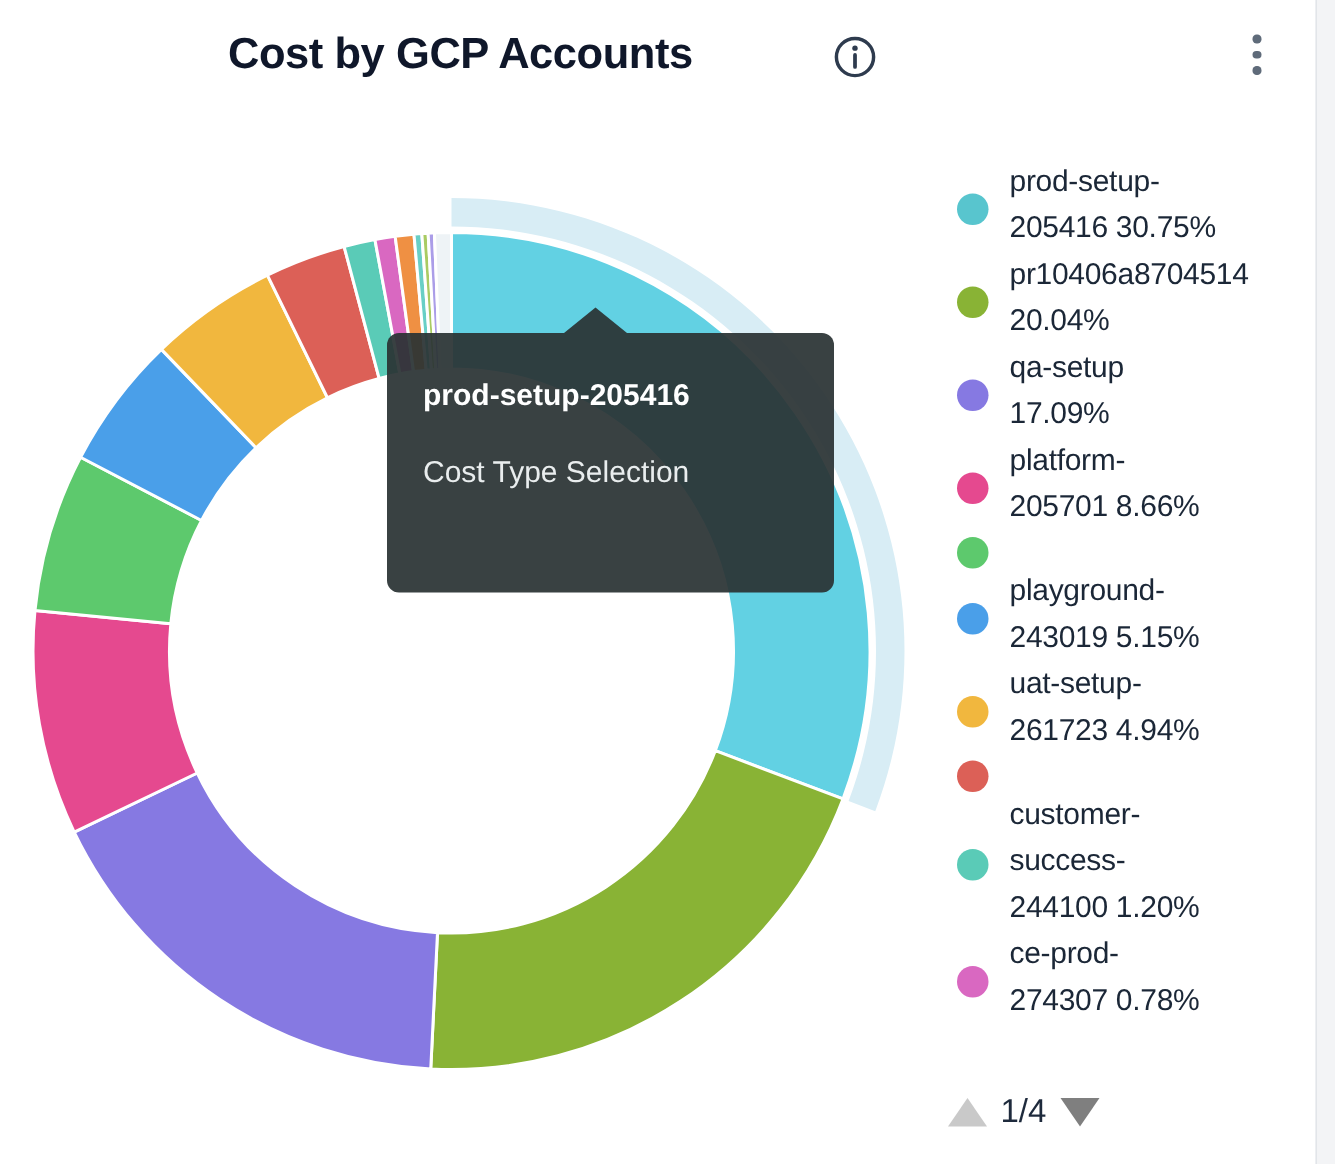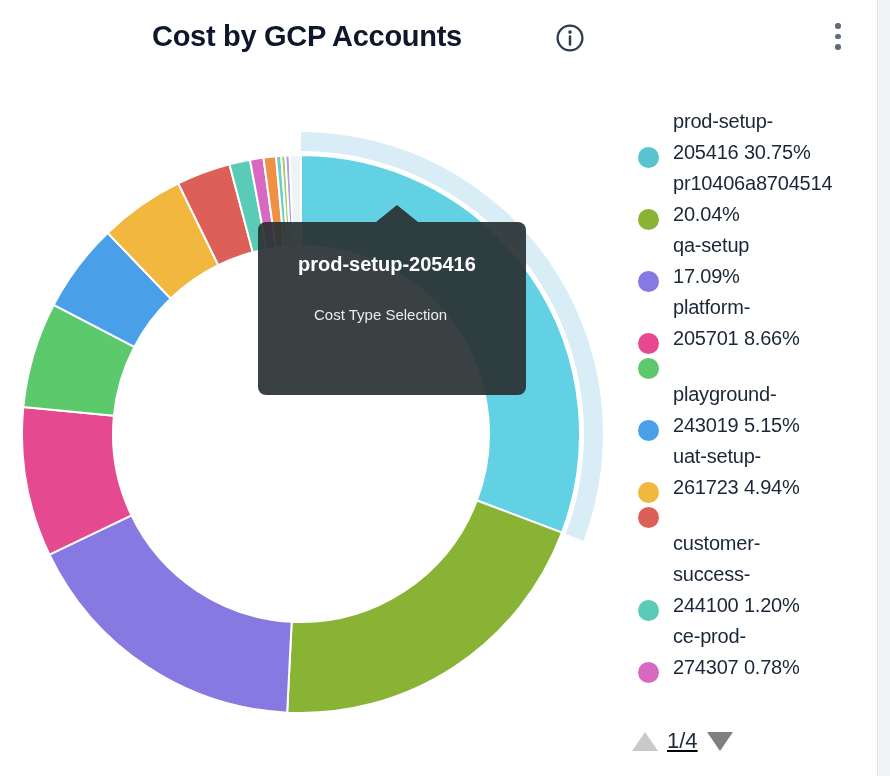--- a/index.html
+++ b/index.html
@@ -15,44 +15,44 @@
     color:#0f172a;white-space:nowrap;
   }
   .info-icon{position:absolute;left:556px;top:24px;width:28px;height:28px;}
   .kebab{position:absolute;left:831px;top:23px;width:14px;height:34px;
     display:flex;flex-direction:column;align-items:center;gap:5px;cursor:pointer;}
   .kebab i{width:5.5px;height:5.5px;border-radius:50%;background:#5f6b7a;display:block;}
   
   #donut-svg{position:absolute;left:0;top:0;}
   
   .tooltip{
-    position:absolute;left:258px;top:222px;width:268px;height:173px;box-sizing:border-box;
-    background:rgba(42,51,52,0.93);border-radius:8px;padding:30px 40px;color:#ffffff;z-index:5;
+    position:absolute;left:258px;top:222px;width:298px;height:173px;box-sizing:border-box;
+    background:rgba(42,51,52,0.93);border-radius:8px;padding:30px 24px;color:#ffffff;z-index:5;
   }
   .tooltip-arrow{
     position:absolute;left:376px;top:205px;width:0;height:0;z-index:5;
     border-left:21px solid transparent;border-right:21px solid transparent;
     border-bottom:17px solid rgba(42,51,52,0.93);
   }
   .tooltip-title{font-size:20px;font-weight:bold;line-height:24px;}
-  .tooltip-label{font-size:15px;line-height:26px;color:#e9edee;margin-top:26px;margin-left:16px;}
+  .tooltip-label{font-size:20px;line-height:26px;color:#e9edee;margin-top:26px;}
   .tooltip-value{font-size:20px;line-height:26px;font-weight:bold;}
   
   .legend{
     position:absolute;left:638px;top:106px;width:242px;height:610px;overflow:hidden;
   }
-  .legend-item{display:flex;align-items:flex-end;cursor:pointer;}
+  .legend-item{display:flex;align-items:center;cursor:pointer;}
   .legend-dot{
     flex:0 0 auto;width:21px;height:21px;border-radius:50%;margin:4px 14px 0 0;
   }
   .legend-label{
     font-size:20px;line-height:31px;color:#1b2737;letter-spacing:-0.2px;
   }
   .legend-pager{
-    position:absolute;left:632px;top:729px;display:flex;align-items:center;gap:9px;text-decoration:underline;
+    position:absolute;left:632px;top:729px;display:flex;align-items:center;gap:9px;
   }
   .tri-up{width:0;height:0;border-left:13px solid transparent;border-right:13px solid transparent;
     border-bottom:19px solid #c9c9c9;cursor:default;}
   .tri-down{width:0;height:0;border-left:13px solid transparent;border-right:13px solid transparent;
     border-top:19px solid #7f7f7f;cursor:pointer;}
   .pager-label{font-size:22px;color:#1e2a3c;line-height:24px;}
   
   .right-strip{
     position:absolute;left:877px;top:0;width:13px;height:776px;
     background:#f3f4f6;border-left:1px solid #e2e5e9;box-sizing:border-box;

